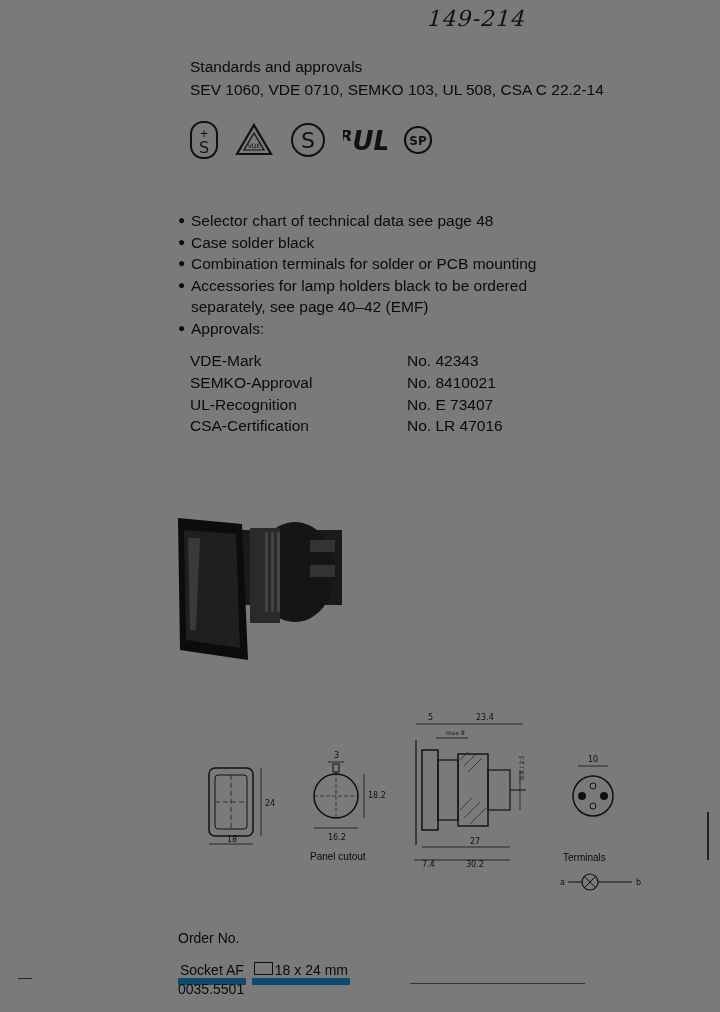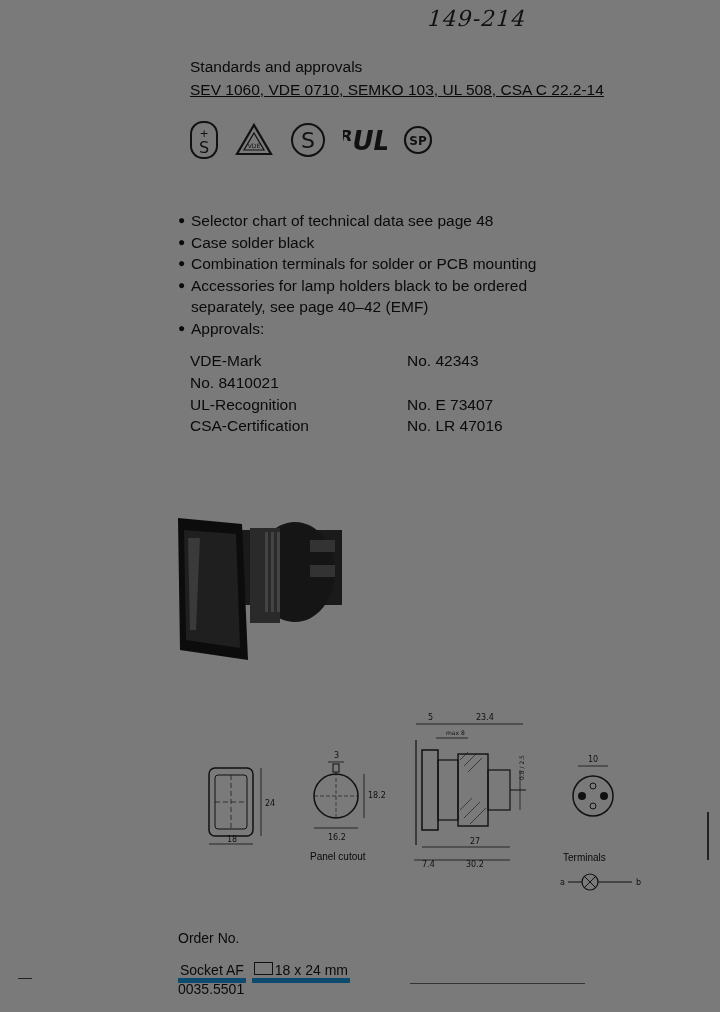--- a/index.html
+++ b/index.html
@@ -8,36 +8,36 @@
     background: #7a7a7a;
     font-family: "Liberation Sans", sans-serif;
     color: #0a0a0a;
   }
   .abs { position: absolute; }
   .handwriting {
     left: 428px; top: 6px; font-family: "DejaVu Serif", serif; font-size: 22px;
     letter-spacing: 1px; color: #111; font-style: italic; transform: skewX(-4deg);
   }
   .std-title { left: 190px; top: 58px; font-size: 15.5px; }
-  .std-line { left: 190px; top: 81px; font-size: 15.5px; text-decoration: underline; }
+  .std-line { left: 190px; top: 81px; font-size: 15.5px; }
   .logos { left: 188px; top: 120px; display: flex; gap: 14px; align-items: center; }
   .logo { width: 32px; height: 40px; display: flex; align-items: center; justify-content: center; }
   .bullets { left: 178px; top: 210px; font-size: 15.5px; line-height: 21.5px; }
   .bullets .b { display: flex; }
   .bullets .dot { width: 13px; font-size: 12px; }
   .bullets .indent { padding-left: 13px; }
   .approvals { left: 190px; top: 350px; font-size: 15.5px; line-height: 21.8px; }
   .approvals .row { display: flex; }
   .approvals .k { width: 217px; }
   .photo { left: 170px; top: 510px; }
   .drawing-label { font-size: 10px; }
   .order { left: 178px; top: 930px; font-size: 14px; text-align: right; }
   .order-line { left: 178px; top: 962px; font-size: 14px; display: flex; align-items: flex-end; gap: 6px; }
   .order-num { left: 178px; top: 981px; font-size: 14px; }
-  .u { border-bottom: 5px solid #0c4a6e; padding: 0 2px; }
+  .u { border-bottom: 7px solid #0c4a6e; padding: 0 2px; }
   .box { display: inline-block; width: 17px; height: 11px; border: 1.5px solid #111; margin-right: 2px; }
   .ruler { left: 410px; top: 983px; width: 175px; height: 0; border-top: 1px solid #333; }
   .margin-mark { left: 18px; top: 978px; width: 14px; border-top: 1px solid #222; }
   .right-mark { left: 707px; top: 812px; width: 0; height: 48px; border-left: 2px solid #222; }
 </style>
 </head>
 <body>
 
 <div class="abs handwriting">149-214</div>
 
@@ -101,20 +101,21 @@
       <span>Approvals:</span>
     </div>
 </div>
 
 <div class="abs approvals">
   <div class="row">
       <span class="k">VDE-Mark</span>
       <span>No. 42343</span>
     </div>
   <div class="row">
+      <span class="k">SEMKO-Approval</span>
       <span>No. 8410021</span>
     </div>
   <div class="row">
       <span class="k">UL-Recognition</span>
       <span>No. E 73407</span>
     </div>
   <div class="row">
       <span class="k">CSA-Certification</span>
       <span>No. LR 47016</span>
     </div>

